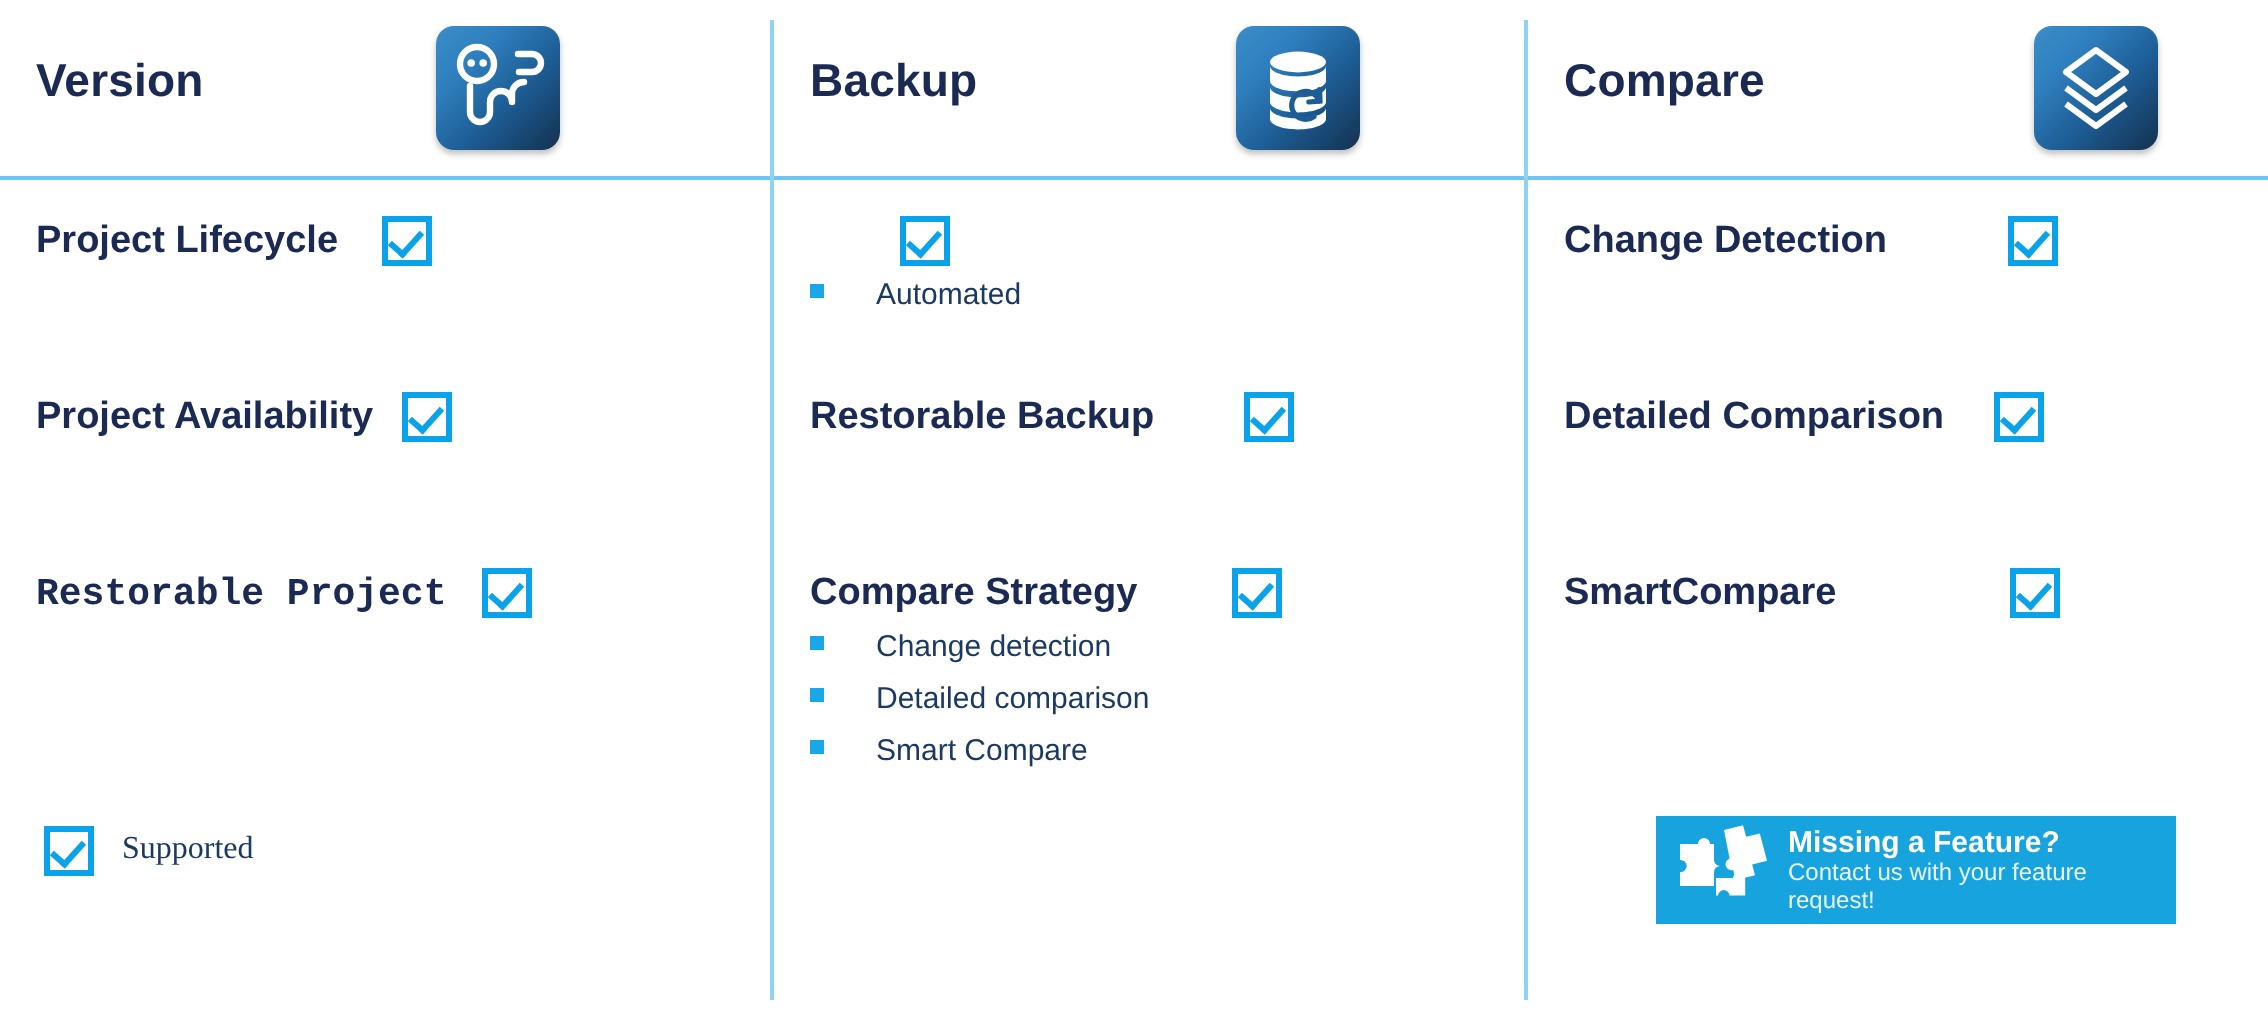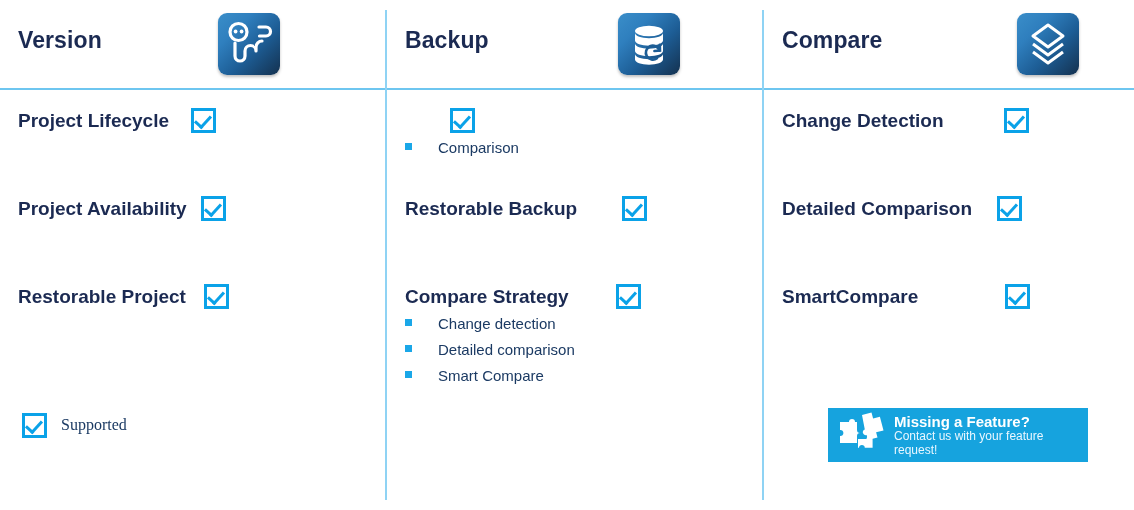--- a/index.html
+++ b/index.html
@@ -205,21 +205,21 @@
     </div>
   </div>
 
   <div class="feature" style="top:196px;">
     <div class="feature-head">
       <span class="feature-label">Project Availability</span>
       <span class="checkbox checked" style="margin-left:14px;"></span>
     </div>
   </div>
 
-  <div class="feature" style="top:284px;">
+  <div class="feature" style="top:284px;font-family:Liberation Mono, monospace;">
     <div class="feature-head">
       <span class="feature-label">Restorable Project</span>
       <span class="checkbox checked" style="margin-left:18px;"></span>
     </div>
   </div>
 
   <div class="legend">
     <div class="legend-row">
       <span class="checkbox checked"></span>
       <span class="legend-label">Supported</span>
@@ -247,21 +247,21 @@
     </div>
   </div>
 
   <div class="feature" style="top:108px;">
     <div class="feature-head">
       <span class="checkbox checked" style="margin-left:45px;"></span>
     </div>
     <ul class="sub-list">
       <li class="sub-item">
         <span class="sub-bullet"></span>
-        <span>Comparison</span>
+        <span>Automated</span>
       </li>
     </ul>
   </div>
 
   <div class="feature" style="top:196px;">
     <div class="feature-head">
       <span class="feature-label">Restorable Backup</span>
       <span class="checkbox checked" style="margin-left:45px;"></span>
     </div>
   </div>

